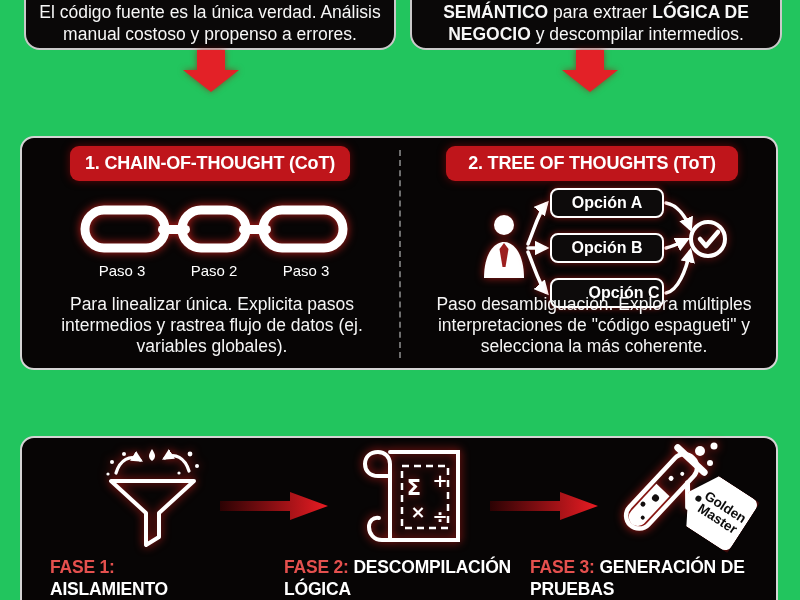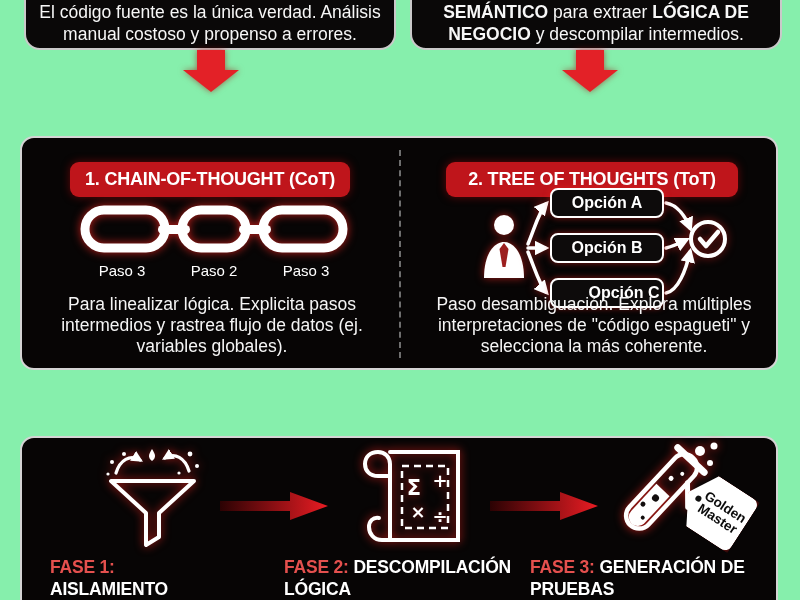--- a/index.html
+++ b/index.html
@@ -1,18 +1,18 @@
 <!DOCTYPE html>
 <html><head>
 <meta charset="utf-8">
 <style>
   * { margin:0; padding:0; box-sizing:border-box; }
   html,body { background:#000; }
   body { font-family:"Liberation Sans","DejaVu Sans",sans-serif; }
-  .canvas { position:relative; width:800px; height:600px; background:#86efac; overflow:hidden; }
+  .canvas { position:relative; width:800px; height:600px; background:#22c55e; overflow:hidden; }
 
   
   .note { position:absolute; top:-42px; width:372px; height:92px; background:#0a0808;
           border:2px solid #c9c9c9; border-radius:16px; color:#f7f7f7;
           display:flex; align-items:flex-end; justify-content:center; }
   .note p { width:100%; text-align:center; font-size:17.5px; line-height:22px; padding:0 10px 3px; }
   .note-left  { left:24px; }
   .note-right { left:410px; }
   .note b { font-weight:bold; }
 
@@ -33,21 +33,21 @@
   
   .panel { position:absolute; left:20px; width:758px; border:2px solid #d4d4d4;
            border-radius:14px; background:#070505; }
   .panel-3 { top:136px; height:234px; }
   .panel-4 { top:436px; height:192px; }
 
   .v-divider { position:absolute; left:377px; top:12px; height:208px; width:0;
                border-left:2px dashed #6e6e6e; }
 
   
-  .pillhead { position:absolute; top:24px; height:35px; background:#bf151b; border-radius:9px;
+  .pillhead { position:absolute; top:8px; height:35px; background:#bf151b; border-radius:9px;
               color:#fff; font-weight:bold; font-size:18px; letter-spacing:-0.2px;
               display:flex; align-items:center; justify-content:center;
               box-shadow:0 0 8px rgba(120,8,10,.8); }
   .pillhead-cot { left:48px;  width:280px; }
   .pillhead-tot { left:424px; width:292px; }
 
   
   .chain-svg { position:absolute; left:56px; top:64px; width:272px; height:54px;
                filter:drop-shadow(0 0 5px rgba(230,35,30,.85)); }
   .steps-row { position:absolute; left:54px; top:124px; width:276px; display:flex;
@@ -135,21 +135,21 @@
       <g fill="#fff">
         <rect x="80" y="23" width="32" height="9" rx="4.5"></rect>
         <rect x="161" y="23" width="32" height="9" rx="4.5"></rect>
       </g>
     </svg>
     <div class="steps-row">
       <span>Paso 3</span>
       <span>Paso 2</span>
       <span>Paso 3</span>
     </div>
-    <p class="desc desc-cot">Para linealizar lógica. Explicita pasos intermedios y rastrea flujo de datos (ej. variables globales).</p>
+    <p class="desc desc-cot">Para linealizar única. Explicita pasos intermedios y rastrea flujo de datos (ej. variables globales).</p>
 
     <div class="pillhead pillhead-tot">2. TREE OF THOUGHTS (ToT)</div>
 
     <svg class="person-svg" viewBox="0 0 48 66">
       <circle cx="24" cy="13" r="10" fill="#fff"></circle>
       <path d="M4,66 C4,42 14,30 24,30 C34,30 44,42 44,66 Z" fill="#fff"></path>
       <path d="M24,31 l4.5,6 -3,18 -3,0 -3,-18 Z" fill="#9c1f1f"></path>
     </svg>
 
     <svg class="flow-svg" viewBox="0 0 228 135">

